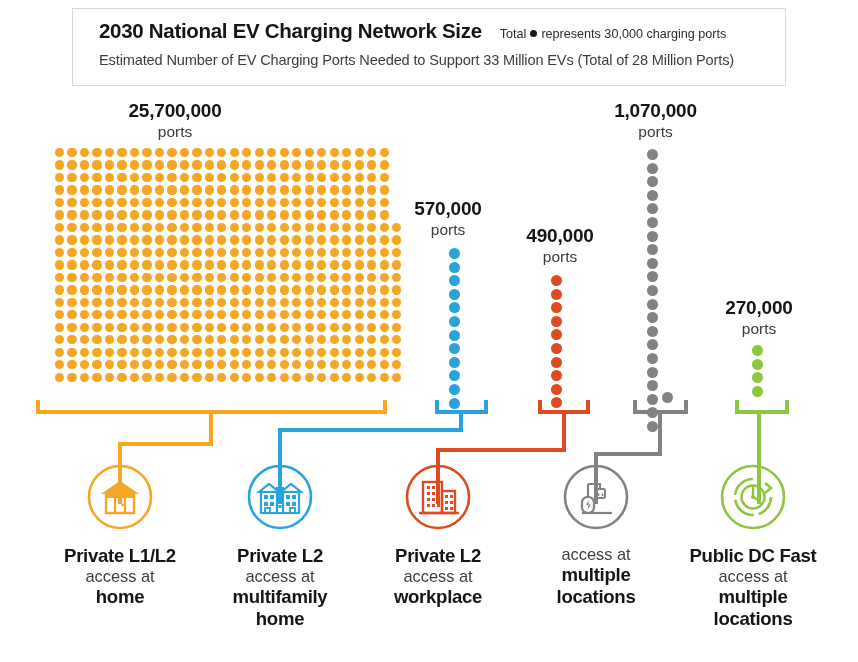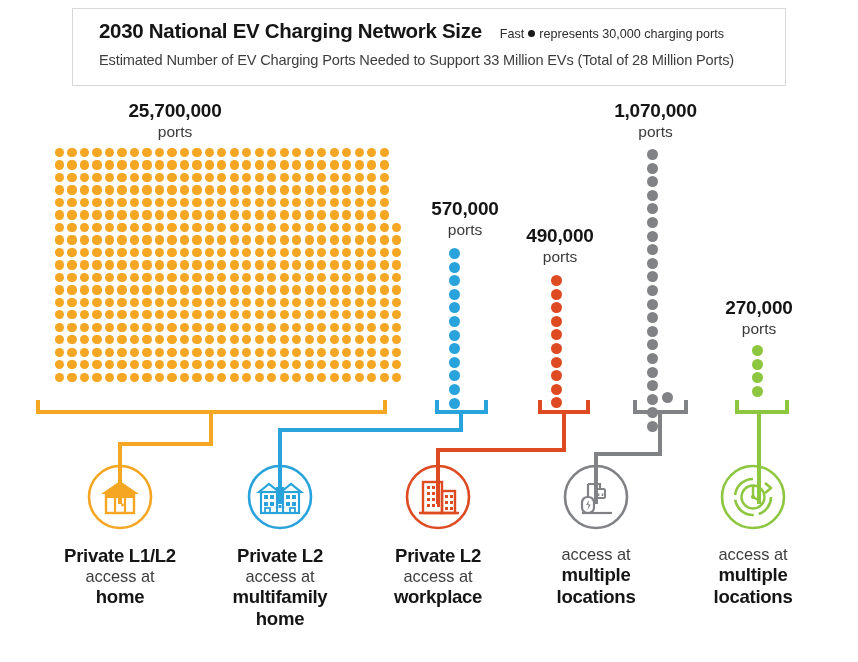--- a/index.html
+++ b/index.html
@@ -48,34 +48,34 @@
 </style>
 </head>
 <body>
 
 <div id="stage">
 
   <div class="header-box">
     <div class="header-row1">
       <div class="hdr-title">2030 National EV Charging Network Size</div>
       <div class="hdr-legend">
-        <span>Fast</span>
+        <span>Total</span>
         <span class="legend-dot"></span>
         <span>represents 30,000 charging ports</span>
       </div>
     </div>
     <div class="hdr-sub">Estimated Number of EV Charging Ports Needed to Support 33 Million EVs (Total of 28 Million Ports)</div>
   </div>
 
   <div class="valblock" style="left:85px; top:100px; width:180px;">
     <div class="valnum">25,700,000</div>
     <div class="valword">ports</div>
   </div>
 
-  <div class="valblock" style="left:395px; top:198px; width:140px;">
+  <div class="valblock" style="left:378px; top:198px; width:140px;">
     <div class="valnum">570,000</div>
     <div class="valword">ports</div>
   </div>
 
   <div class="valblock" style="left:490px; top:225px; width:140px;">
     <div class="valnum">490,000</div>
     <div class="valword">ports</div>
   </div>
 
   <div class="valblock" style="left:583px; top:100px; width:145px;">
@@ -843,18 +843,19 @@
     <div class="cap-light">access at</div>
     <div class="cap-strong">workplace</div>
     <div class="cap-strong"></div>
   </div>
   <div class="caption" style="left:507px; top:545px;">
     <div class="cap-light">access at</div>
     <div class="cap-strong">multiple</div>
     <div class="cap-strong">locations</div>
   </div>
   <div class="caption" style="left:664px; top:545px;">
+    <div class="cap-strong">Public DC Fast</div>
     <div class="cap-light">access at</div>
     <div class="cap-strong">multiple</div>
     <div class="cap-strong">locations</div>
   </div>
 
 </div>
 
 </body></html>

